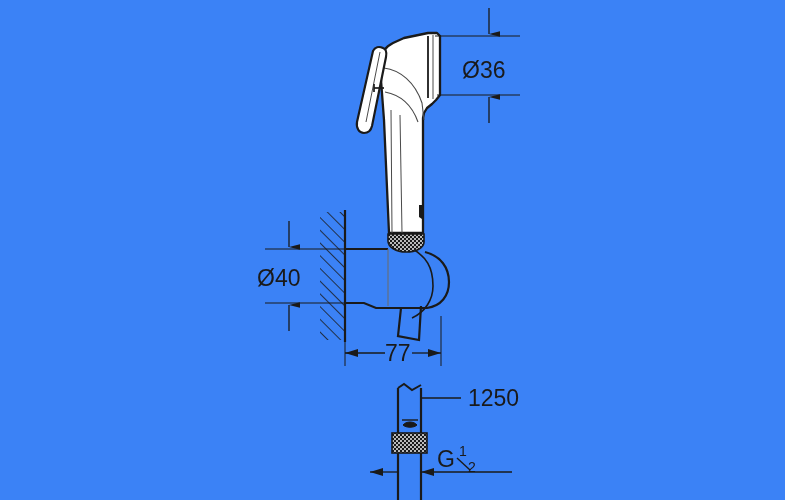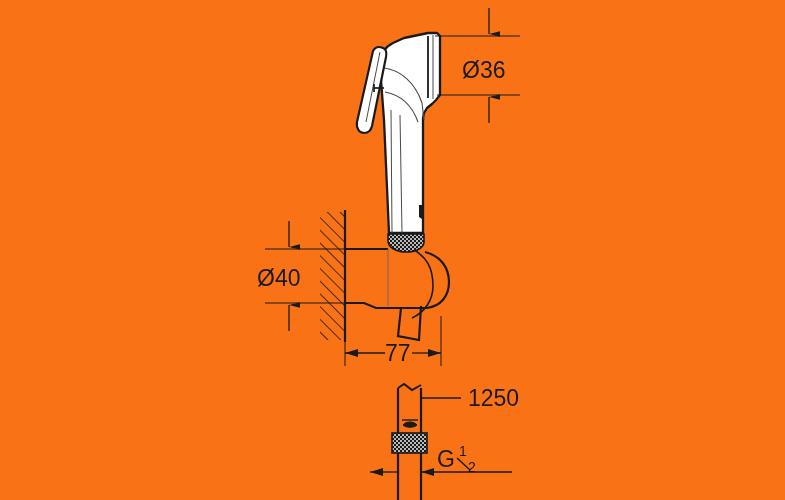--- a/index.html
+++ b/index.html
@@ -8,21 +8,21 @@
     padding: 0;
     background: #ffffff;
   }
   body {
     font-family: "Liberation Sans", sans-serif;
   }
   #stage {
     position: relative;
     width: 785px;
     height: 500px;
-    background: #f97316;
+    background: #3b82f6;
     overflow: hidden;
   }
   #drawing {
     position: absolute;
     left: 0;
     top: 0;
     width: 785px;
     height: 500px;
   }
   .dim-text {

